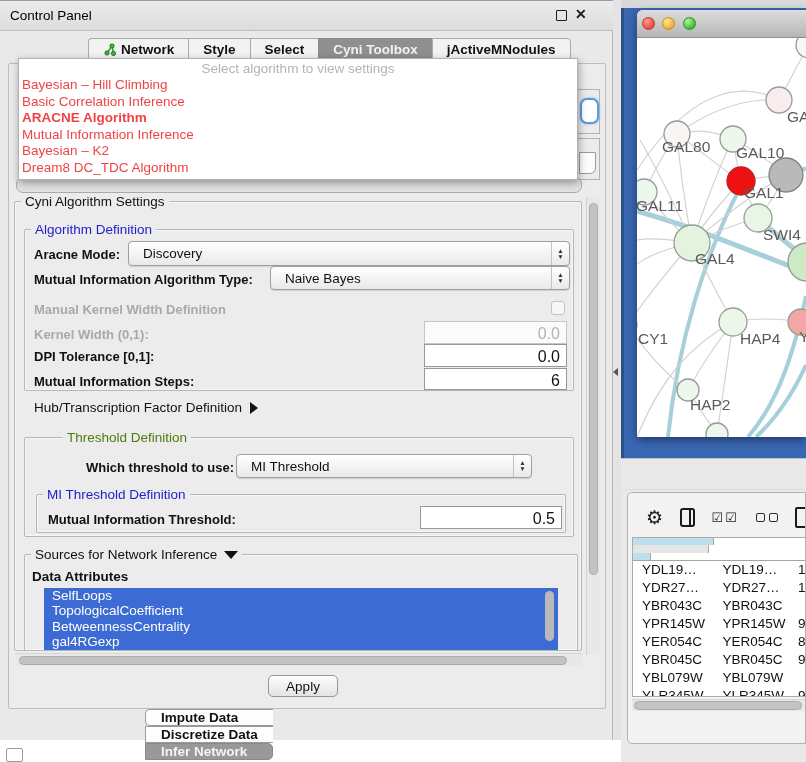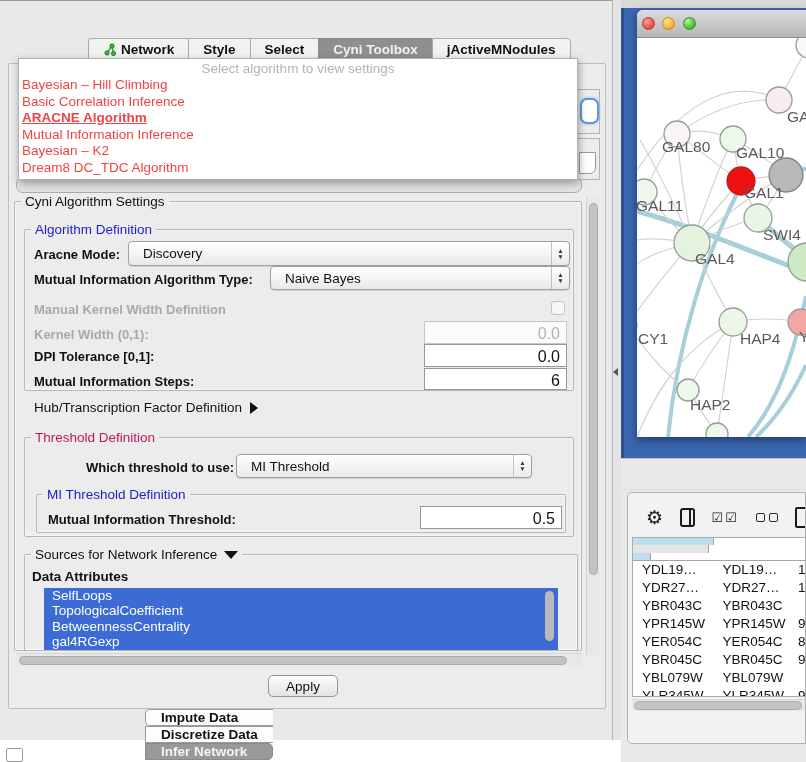--- a/index.html
+++ b/index.html
@@ -36,29 +36,29 @@
   .focus-ring { border:2px solid #5f9ad8; border-radius:7px; background:#fff;
     box-shadow:0 0 3px #8ab6e6; }
   .combo-frag { background:#fdfdfd; border:1px solid #9a9a9a; border-radius:0 0 6px 0; }
   .gray-bar { background:#e2e2e2; border:1px solid #ababab; border-radius:7px; }
 
   
   #algo-popup { left:18px; top:57px; width:560px; background:#fff;
     border:1px solid #b2b2b2; box-shadow:1px 3px 8px rgba(0,0,0,.35); z-index:30; padding-bottom:3px;}
   #algo-popup-header { text-align:center; color:#b3b3b3; font-size:13.5px; padding:2px 0 1px; }
   .algo-item { font-size:13.5px; color:#ef4444; padding:1px 0 1px 3px; line-height:14.5px; }
-  .algo-item.bold { font-weight:bold;text-decoration:underline; }
+  .algo-item.bold { font-weight:bold; }
 
   
   .groupbox { border:1px solid #b6b6b6; border-radius:2px;
     box-shadow:inset 0 0 0 1px rgba(255,255,255,.55); }
   .group-label { position:absolute; top:-8px; left:6px; background:#ececec;
     padding:0 4px; font-size:13.5px; white-space:nowrap; }
   .lbl-blue { color:#2121cc; }
-  .lbl-green { color:#be185d; }
+  .lbl-green { color:#4d7c0f;margin-left:32px; }
 
   .field-label { font-weight:bold; font-size:13px; white-space:nowrap; }
   .field-label.disabled { color:#a9a9a9; }
 
   .txt-field { background:#fff; border:1px solid #989898; text-align:right;
     font-size:16px; padding:3px 6px 0 0; }
   .txt-field.disabled { color:#b3b3b3; border-color:#c6c6c6; background:#fbfbfb; }
 
   .combo { background:linear-gradient(#ffffff,#e9e9e9); border:1px solid #9f9f9f;
     border-radius:4px; display:flex; align-items:center;
@@ -148,20 +148,25 @@
   #tp-hscroll { position:absolute; left:4px; top:206px; width:175px; height:12px; }
   #tp-hscroll .sb-thumb { position:absolute; left:2px; top:1px; width:168px; height:9px; }
 </style>
 </head>
 <body>
 
 <div id="stage">
 
   <div id="control-panel" class="abs">
 
+    <div id="cp-titlebar" class="abs">
+      <div id="cp-title" class="abs">Control Panel</div>
+      <div class="win-float abs"></div>
+      <div class="win-close abs">✕</div>
+    </div>
 
     <div class="tab-row abs">
       <div class="tab">
         <svg width="13" height="13" viewBox="0 0 13 13">
           <line x1="4" y1="10" x2="9" y2="3" stroke="#2d9e2d" stroke-width="1.4"></line>
           <line x1="9" y1="3" x2="10.5" y2="10.5" stroke="#2d9e2d" stroke-width="1.4"></line>
           <circle cx="4" cy="10" r="2.1" fill="#3cba3c" stroke="#1d7a1d"></circle>
           <circle cx="9" cy="3" r="2.1" fill="#3cba3c" stroke="#1d7a1d"></circle>
           <circle cx="10.5" cy="10.5" r="2.1" fill="#3cba3c" stroke="#1d7a1d"></circle>
         </svg>

